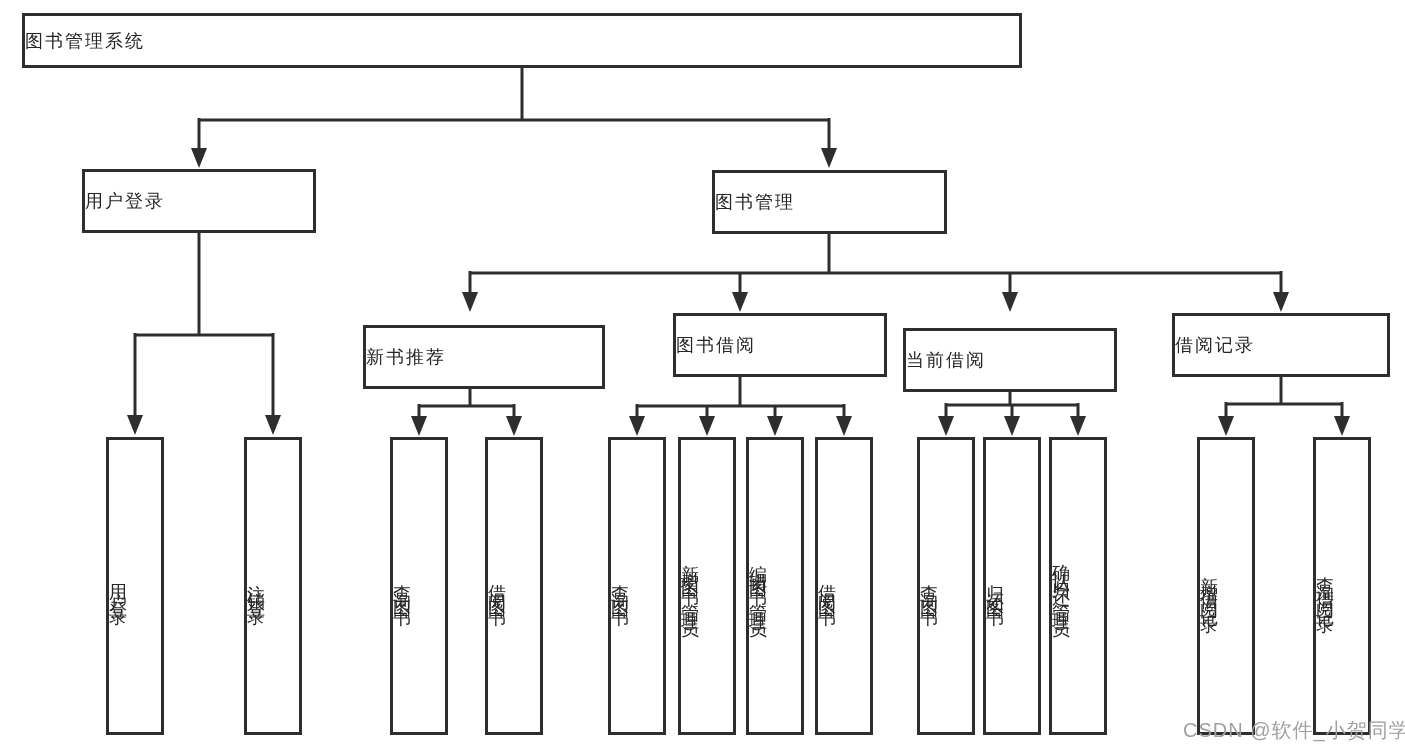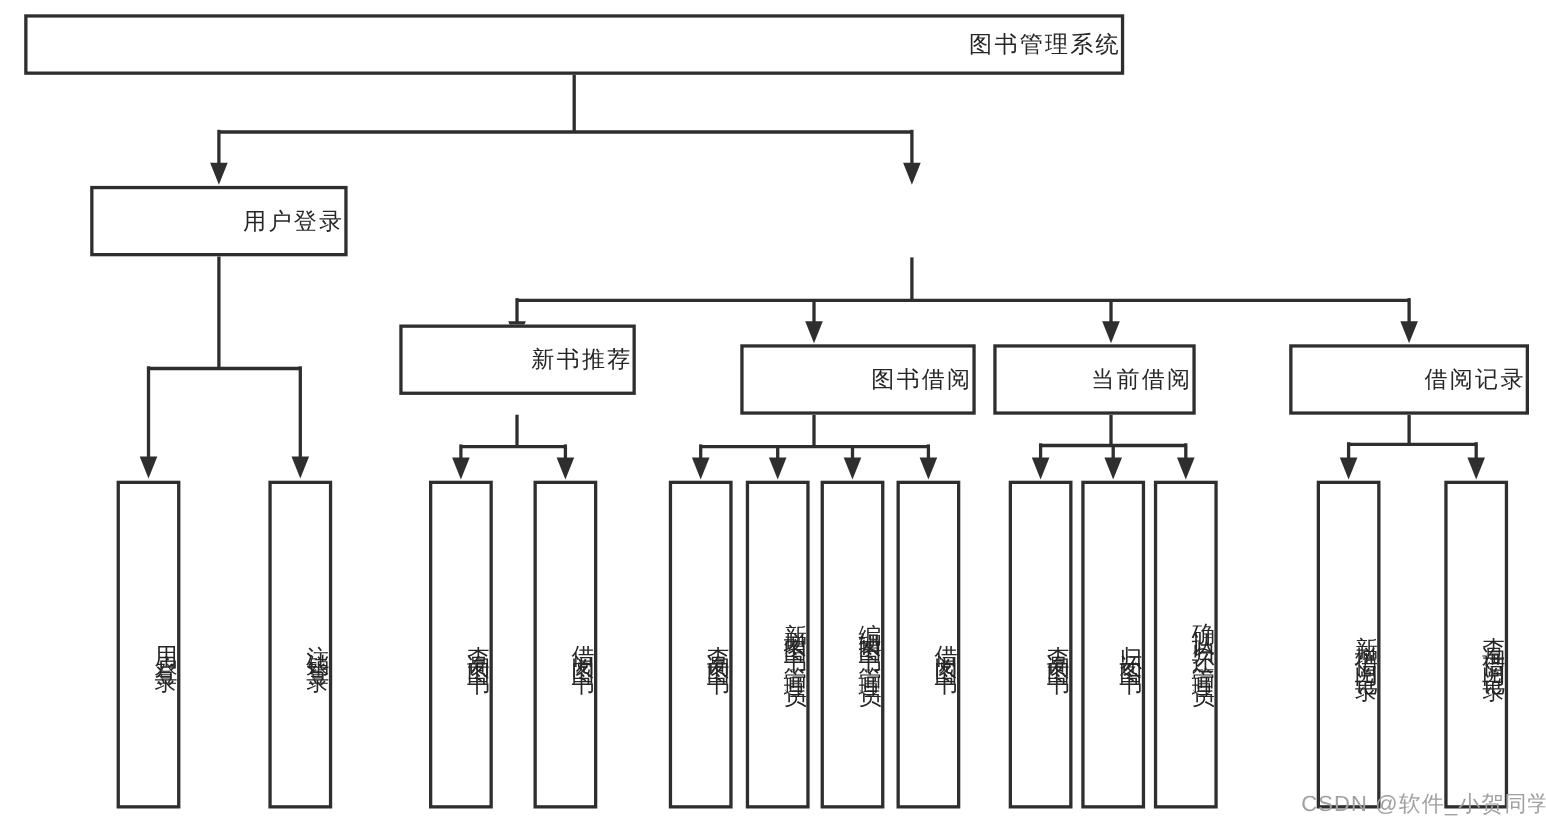--- a/index.html
+++ b/index.html
@@ -28,23 +28,23 @@
   .connector-svg polygon {
     fill: var(--line-color, #2e2e2e);
   }
   .node {
     position: absolute;
     box-sizing: border-box;
     border: 3px solid var(--line-color, #2e2e2e);
     background: var(--box-bg, #ffffff);
     display: flex;
     align-items: center;
-    justify-content: flex-end;
+    justify-content: flex-start;
     color: var(--text-color, #262626);
-    font-size: 21px;
+    font-size: 18px;
     letter-spacing: 2px;
     line-height: 1;
   }
   .node.h-node .label {
     white-space: nowrap;
   }
   .node.v-node {
     width: 58px;
     height: 298px;
     top: 437px;
@@ -146,28 +146,31 @@
     </g>
   </svg>
 
   <div class="node h-node" style="left:22px; top:13px; width:1000px; height:55px;">
     <span class="label">图书管理系统</span>
   </div>
 
   <div class="node h-node" style="left:82px; top:169px; width:234px; height:64px;">
     <span class="label">用户登录</span>
   </div>
-
-  <div class="node h-node" style="left:363px; top:295px; width:215px; height:64px;padding-left:20px;">
+  <div class="node h-node" style="left:712px; top:170px; width:235px; height:64px;">
+    <span class="label">图书管理</span>
+  </div>
+
+  <div class="node h-node" style="left:363px; top:325px; width:242px; height:64px;">
     <span class="label">新书推荐</span>
   </div>
   <div class="node h-node" style="left:633px; top:313px; width:214px; height:64px;margin-left:40px;">
     <span class="label">图书借阅</span>
   </div>
-  <div class="node h-node" style="left:903px; top:313px; width:184px; height:64px;">
+  <div class="node h-node" style="left:903px; top:328px; width:214px; height:64px;">
     <span class="label">当前借阅</span>
   </div>
   <div class="node h-node" style="left:1172px; top:313px; width:218px; height:64px;">
     <span class="label">借阅记录</span>
   </div>
 
   <div class="node v-node" style="left:106px;">
     <span class="label">用户登录</span>
   </div>
   <div class="node v-node" style="left:244px;">

